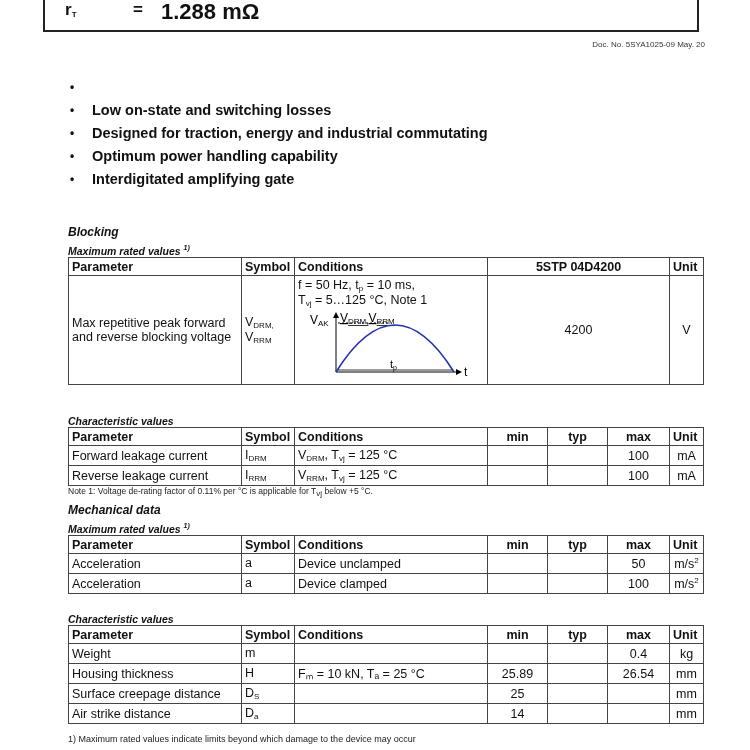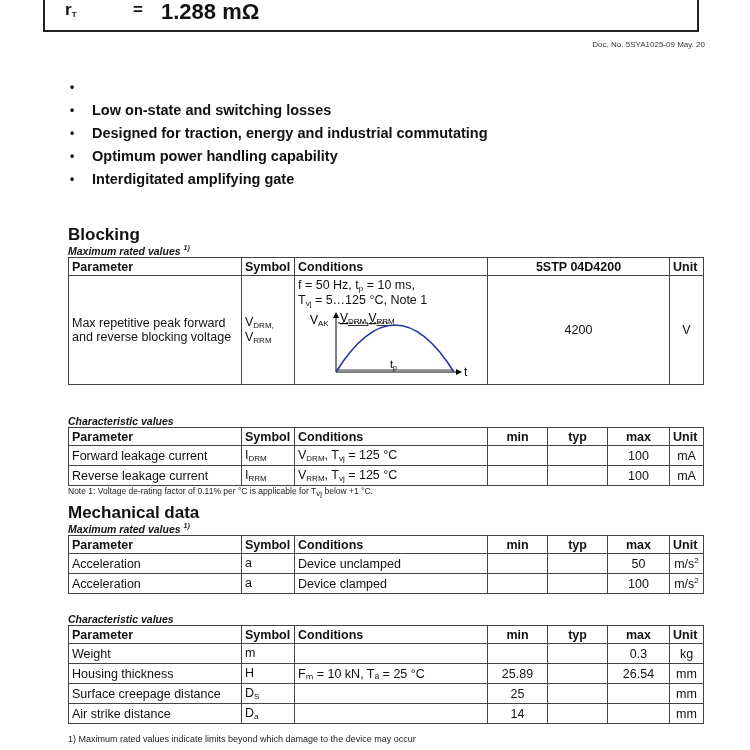--- a/index.html
+++ b/index.html
@@ -5,21 +5,21 @@
   html, body { margin:0; padding:0; background:#fff; }
   body { width:750px; height:750px; position:relative; overflow:hidden; font-family:"Liberation Sans", sans-serif; color:#111; }
   .topbox { position:absolute; left:43px; top:-20px; width:656px; height:52px; border:2px solid #222; border-top:none; box-sizing:border-box; }
   .topbox .r { position:absolute; left:20px; top:20px; font-weight:bold; font-size:17px; }
   .topbox .eq { position:absolute; left:88px; top:20px; font-weight:bold; font-size:17px; }
   .topbox .v { position:absolute; left:116px; top:19px; font-weight:bold; font-size:22px; }
   .docno { position:absolute; right:45px; top:40px; font-size:8px; color:#333; }
   ul.features { position:absolute; left:68px; top:78px; margin:0; padding:0; list-style:none; }
   ul.features li { font-weight:bold; font-size:14.5px; height:23px; line-height:19px; position:relative; padding-left:24px; }
   ul.features li .bullet { position:absolute; left:2px; top:0; font-size:12px; }
-  h2 { position:absolute; margin:0; font-size:17px; font-weight:bold; }
+  h2 { position:absolute; margin:0; font-size:12px; font-weight:bold;font-style:italic; }
   .sub { position:absolute; font-size:10.5px; font-style:italic; font-weight:bold; }
   .sub sup { font-size:7px; }
   table { position:absolute; left:68px; border-collapse:collapse; font-size:12.5px; table-layout:fixed; }
   td, th { border:1px solid #444; padding:1px 3px; height:17px; vertical-align:middle; box-sizing:border-box; }
   th { font-weight:bold; text-align:left; height:18px; }
   .c { text-align:center; }
   sub { font-size:8px; vertical-align:-2px; }
   .note { position:absolute; left:68px; font-size:8.5px; color:#222; }
   .foot { position:absolute; left:68px; top:734px; font-size:9px; color:#222; }
   .diag { display:block; }
@@ -125,21 +125,21 @@
     <td>Reverse leakage current</td>
     <td><span>I</span><sub>RRM</sub></td>
     <td><span>V</span><sub>RRM</sub><span>, T</span><sub>vj</sub><span> = 125 °C</span></td>
     <td class="c"></td>
     <td class="c"></td>
     <td class="c">100</td>
     <td class="c">mA</td>
   </tr>
 </tbody>
   </table>
-<div class="note" style="top:486px;"><span>Note 1: Voltage de-rating factor of 0.11% per °C is applicable for T</span><sub>vj</sub><span> below +1 °C.</span></div>
+<div class="note" style="top:486px;"><span>Note 1: Voltage de-rating factor of 0.11% per °C is applicable for T</span><sub>vj</sub><span> below +5 °C.</span></div>
 
 <h2 style="left:68px;top:503px;">Mechanical data</h2>
 <div class="sub" style="left:68px;top:522px;"><span>Maximum rated values</span> <sup>1)</sup></div>
 <table style="top:535px;width:635px;">
   <colgroup>
       <col style="width:173px">
       <col style="width:53px">
       <col style="width:193px">
       <col style="width:60px">
       <col style="width:60px">
@@ -197,21 +197,21 @@
     <th class="c">typ</th>
     <th class="c">max</th>
     <th>Unit</th>
   </tr>
   <tr style="height:20px;">
     <td>Weight</td>
     <td><span>m</span><sub></sub></td>
     <td></td>
     <td class="c"></td>
     <td class="c"></td>
-    <td class="c">0.3</td>
+    <td class="c">0.4</td>
     <td class="c">kg</td>
   </tr>
   <tr style="height:20px;">
     <td>Housing thickness</td>
     <td><span>H</span><sub></sub></td>
     <td>Fₘ = 10 kN, Tₐ = 25 °C</td>
     <td class="c">25.89</td>
     <td class="c"></td>
     <td class="c">26.54</td>
     <td class="c">mm</td>

